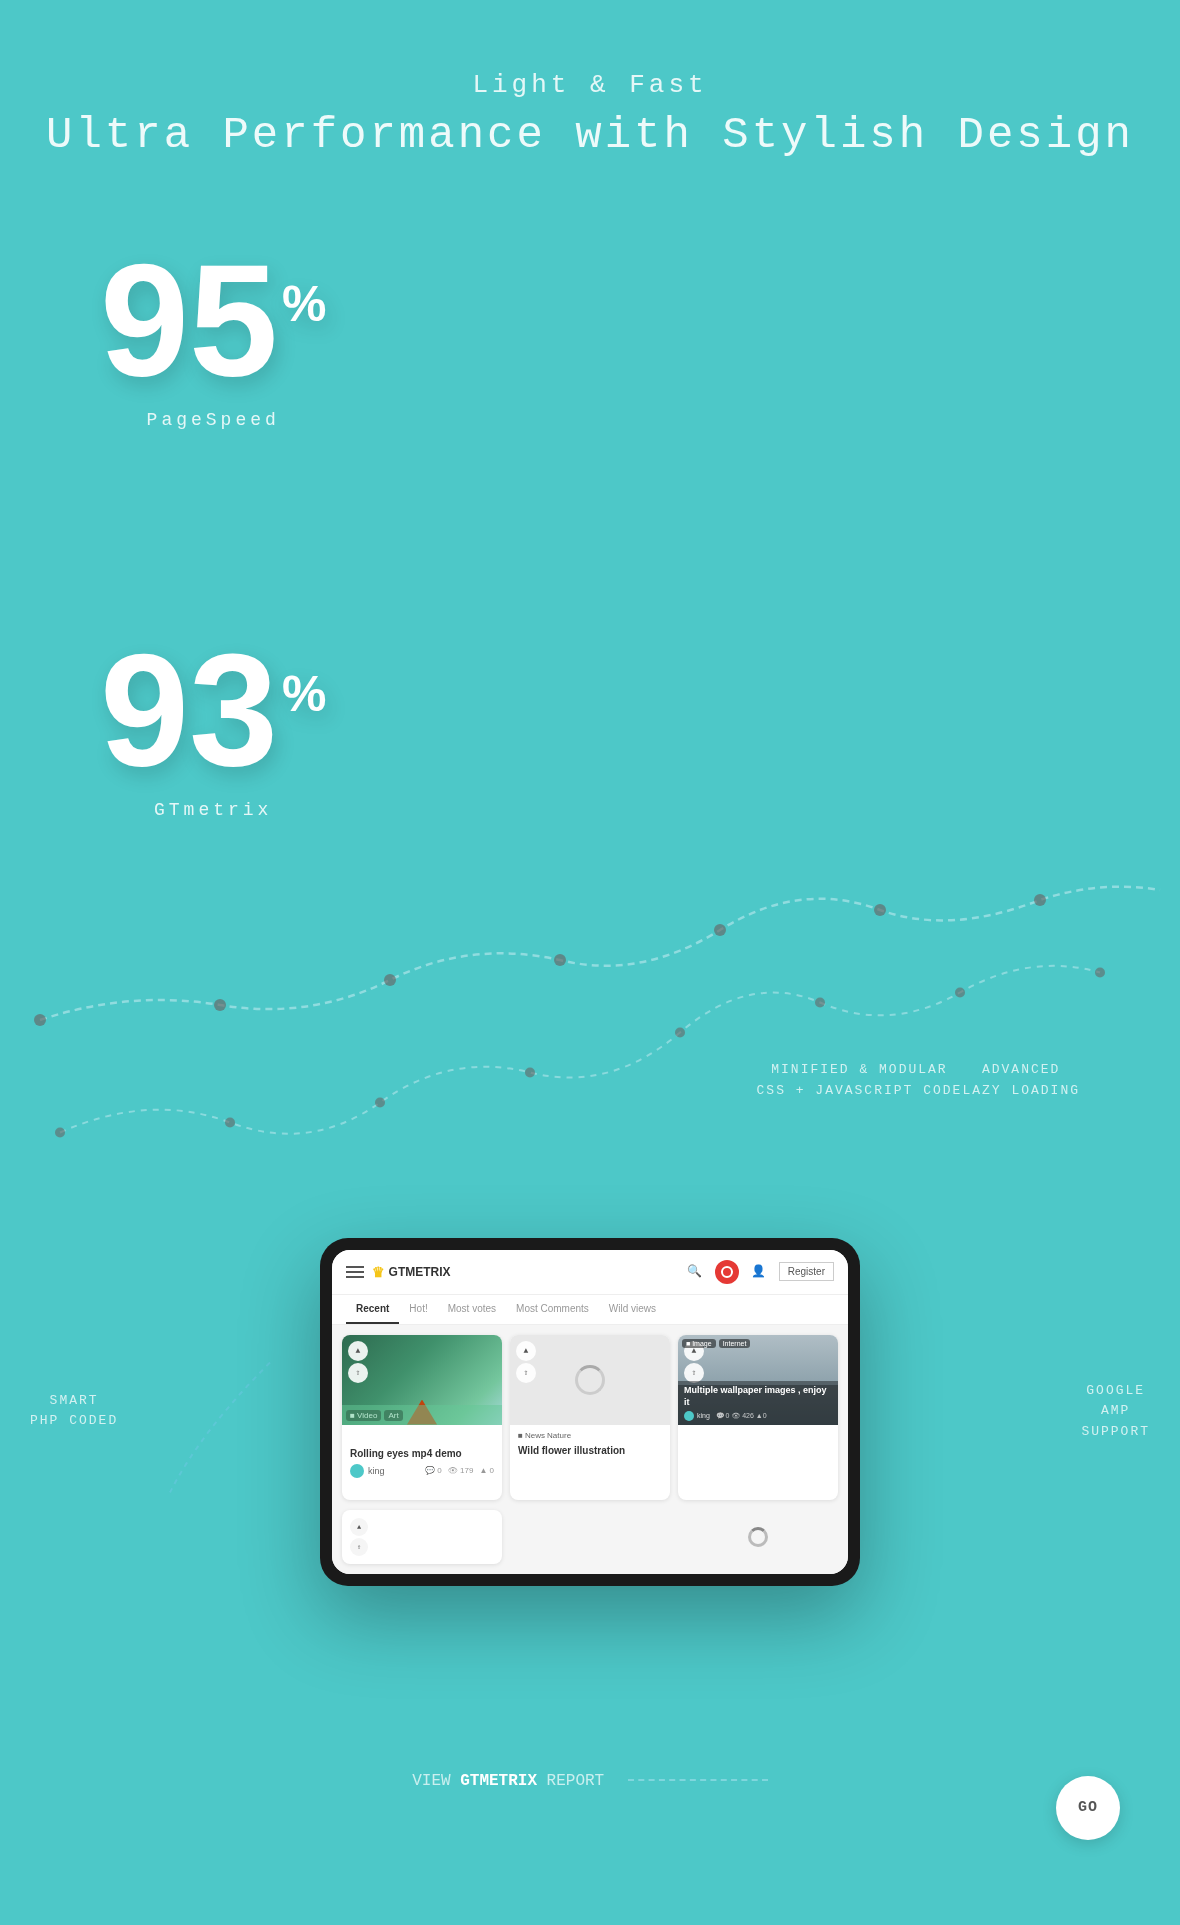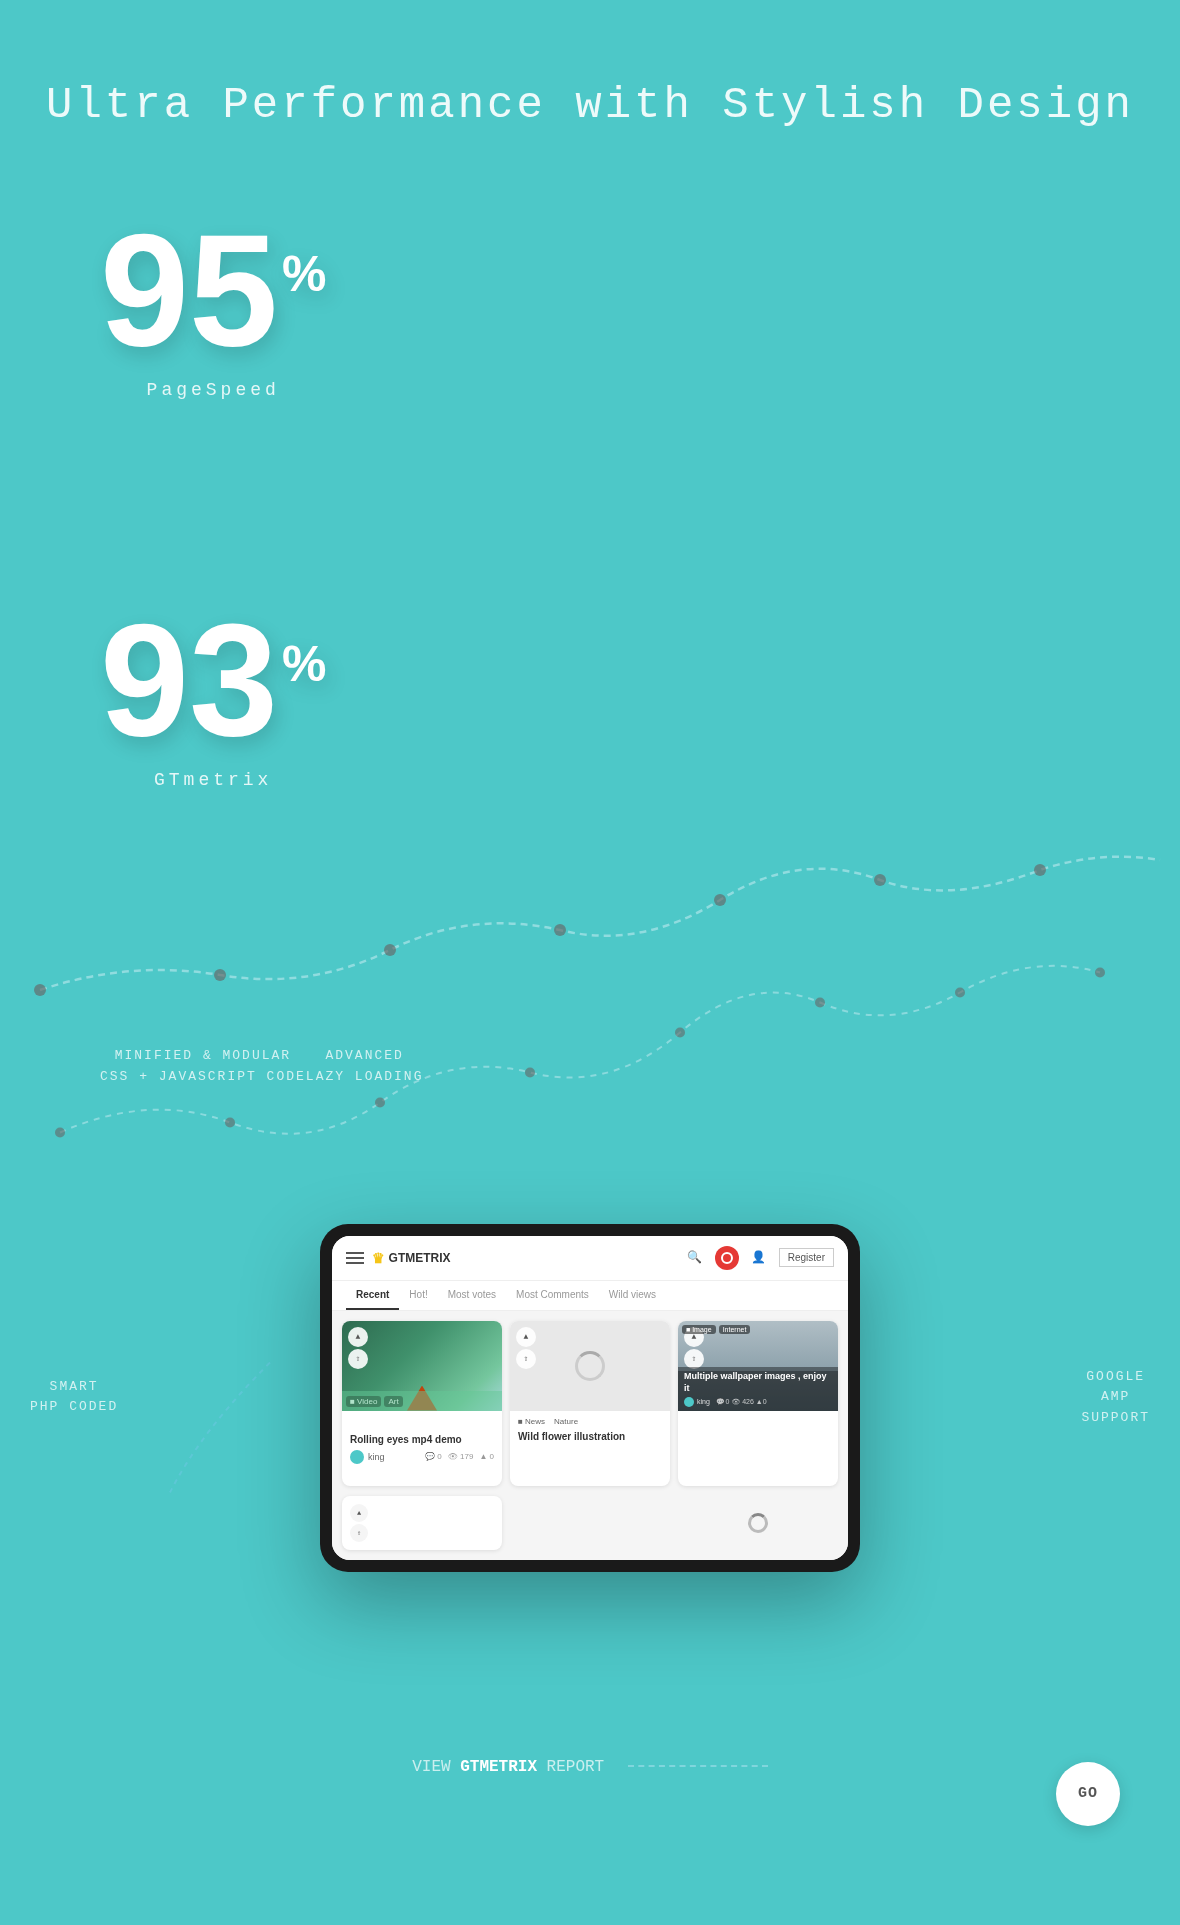--- a/index.html
+++ b/index.html
@@ -100,24 +100,24 @@
     }
 
     .chart-area svg {
       width: 100%;
       height: 100%;
     }
 
     
     .feature-labels {
       display: flex;
-      justify-content: flex-start;
+      justify-content: flex-end;
       width: 100%;
       padding: 0 100px;
-      margin-top: 16px;
+      margin-top: 0px;
     }
 
     .feature-label {
       text-align: center;
       font-size: 13px;
       color: rgba(255,255,255,0.75);
       letter-spacing: 2px;
       font-family: 'Courier New', Courier, monospace;
       text-transform: uppercase;
       line-height: 1.6;
@@ -526,21 +526,21 @@
       font-family: Arial, sans-serif;
     }
 
     
     .card2-body {
       padding: 6px 8px;
     }
 
     .news-tags {
       display: flex;
-      gap: 9px;
+      gap: 2px;
       margin-bottom: 4px;
     }
 
     .news-tag {
       font-size: 8px;
       color: #666;
       font-family: Arial, sans-serif;
     }
 
     
@@ -668,20 +668,21 @@
     <path d="M 270 1050 Q 200 1120 170 1180" stroke="rgba(100,200,220,0.7)" stroke-width="2" stroke-dasharray="5,5" fill="none"></path>
 
     <path d="M 680 1020 Q 650 1070 590 1100" stroke="rgba(100,200,220,0.7)" stroke-width="2" stroke-dasharray="5,5" fill="none"></path>
 
     <path d="M 760 1840 Q 850 1840 950 1855 Q 1020 1860 1080 1870" stroke="rgba(150,220,230,0.6)" stroke-width="2" stroke-dasharray="5,5" fill="none"></path>
   </svg>
 
   <div class="content-z">
 
     <div class="header-section">
+      <div class="subtitle">Light &amp; Fast</div>
       <div class="title">Ultra Performance with Stylish Design</div>
     </div>
 
     <div class="metrics-section">
       <div class="metric-item">
         <div class="metric-number">
           <span>95</span><sup>%</sup>
         </div>
         <div class="metric-label">PageSpeed</div>
       </div>

